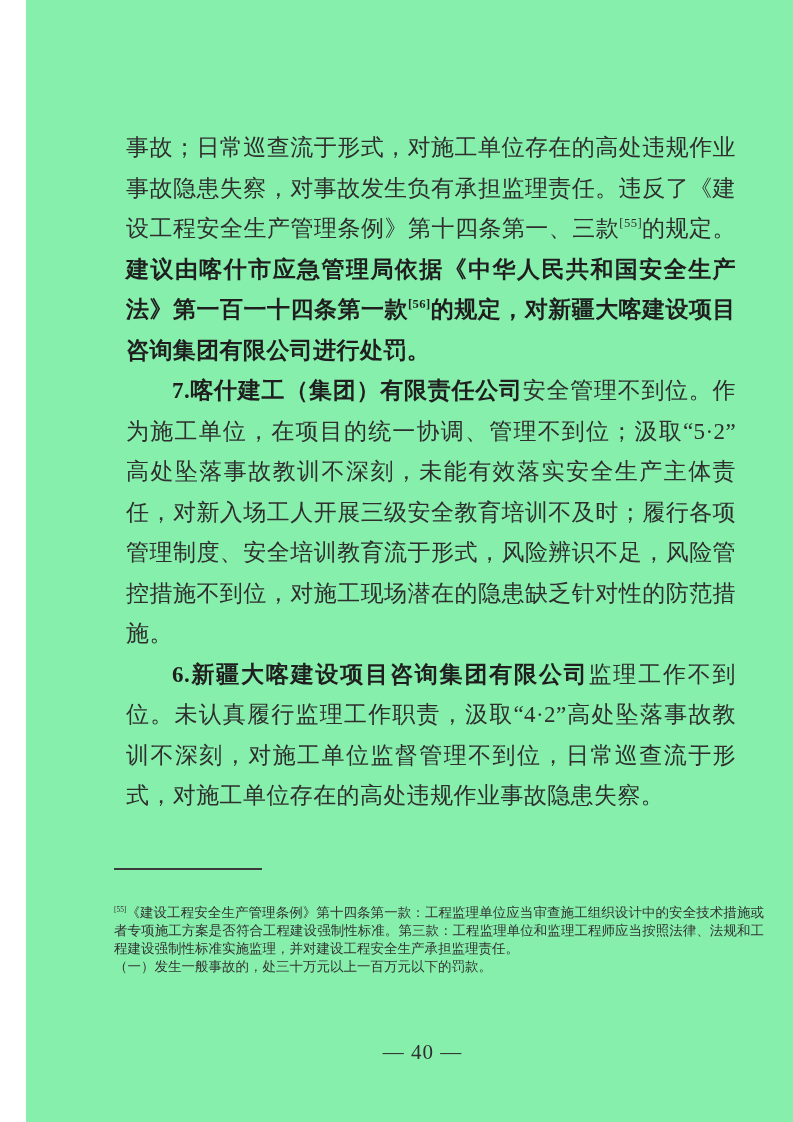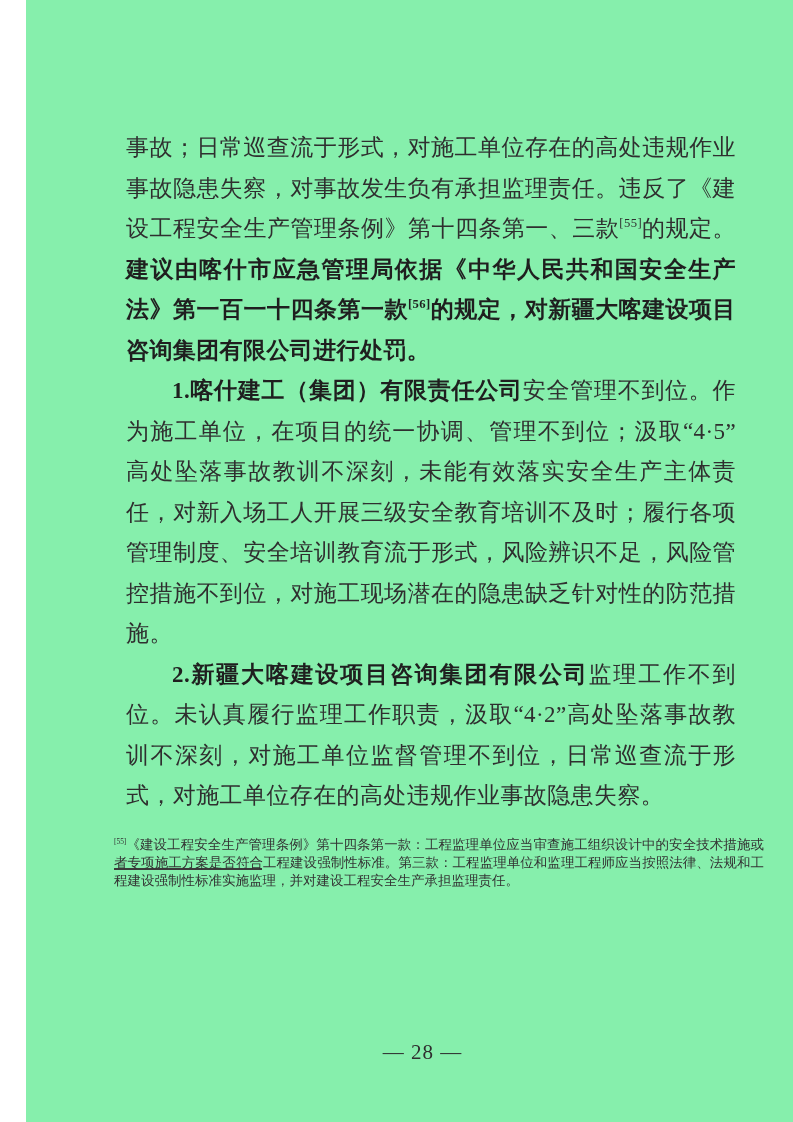--- a/index.html
+++ b/index.html
@@ -56,21 +56,21 @@
   .footnote-sep {
     position: absolute;
     left: 88px;
     top: 868px;
     width: 148px;
     border-top: 2px solid #3a3a3a;
   }
   .footnotes {
     position: absolute;
     left: 88px;
-    top: 836px;
+    top: 904px;
     width: 650px;
     font-size: 13.5px;
     line-height: 18px;
     text-align: justify;
     color: #333333;
   }
   .footnote { margin: 0; }
   .footnote-line { margin: 0; }
   
   .page-footer {
@@ -84,31 +84,32 @@
     letter-spacing: 1px;
   }
 </style>
 </head>
 <body>
 
 <div class="page">
 
   <main class="body-text">
       <div class="para no-indent"><span>事故；日常巡查流于形式，对施工单位存在的高处违规作业事故隐患失察，对事故发生负有承担监理责任。违反了《建设工程安全生产管理条例》第十四条第一、三款</span><sup>[55]</sup><span>的规定。</span><span class="bold">建议由喀什市应急管理局依据《中华人民共和国安全生产法》第一百一十四条第一款</span><sup class="bold">[56]</sup><span class="bold">的规定，对新疆大喀建设项目咨询集团有限公司进行处罚。</span></div>
-      <div class="para"><span class="bold">1.喀什建工（集团）有限责任公司</span><span>安全管理不到位。作为施工单位，在项目的统一协调、管理不到位；汲取“4·5”高处坠落事故教训不深刻，未能有效落实安全生产主体责任，对新入场工人开展三级安全教育培训不及时；履行各项管理制度、安全培训教育流于形式，风险辨识不足，风险管控措施不到位，对施工现场潜在的隐患缺乏针对性的防范措施。</span></div>
-      <div class="para"><span class="bold">2.新疆大喀建设项目咨询集团有限公司</span><span>监理工作不到位。未认真履行监理工作职责，汲取“4·2”高处坠落事故教训不深刻，对施工单位监督管理不到位，日常巡查流于形式，对施工单位存在的高处违规作业事故隐患失察。</span></div>
+      <div class="para"><span class="bold">7.喀什建工（集团）有限责任公司</span><span>安全管理不到位。作为施工单位，在项目的统一协调、管理不到位；汲取“5·2”高处坠落事故教训不深刻，未能有效落实安全生产主体责任，对新入场工人开展三级安全教育培训不及时；履行各项管理制度、安全培训教育流于形式，风险辨识不足，风险管控措施不到位，对施工现场潜在的隐患缺乏针对性的防范措施。</span></div>
+      <div class="para"><span class="bold">6.新疆大喀建设项目咨询集团有限公司</span><span>监理工作不到位。未认真履行监理工作职责，汲取“4·2”高处坠落事故教训不深刻，对施工单位监督管理不到位，日常巡查流于形式，对施工单位存在的高处违规作业事故隐患失察。</span></div>
     </main>
 
   <div class="footnote-sep"></div>
 
   <section class="footnotes">
       <div class="footnote">
         <div class="footnote-line"><sup>[55]</sup><span>《建设工程安全生产管理条例》第十四条第一款：工程监理单位应当审查施工组织设计中的安全技术措施或者专项施工方案是否符合工程建设强制性标准。第三款：工程监理单位和监理工程师应当按照法律、法规和工程建设强制性标准实施监理，并对建设工程安全生产承担监理责任。</span></div>
       </div>
       <div class="footnote">
+        <div class="footnote-line"><span>（一）发生一般事故的，处三十万元以上一百万元以下的罚款。</span></div>
       </div>
     </section>
 
   <footer class="page-footer">
-    <span>— 28 —</span>
+    <span>— 40 —</span>
   </footer>
 
 </div>
 
 </body></html>

